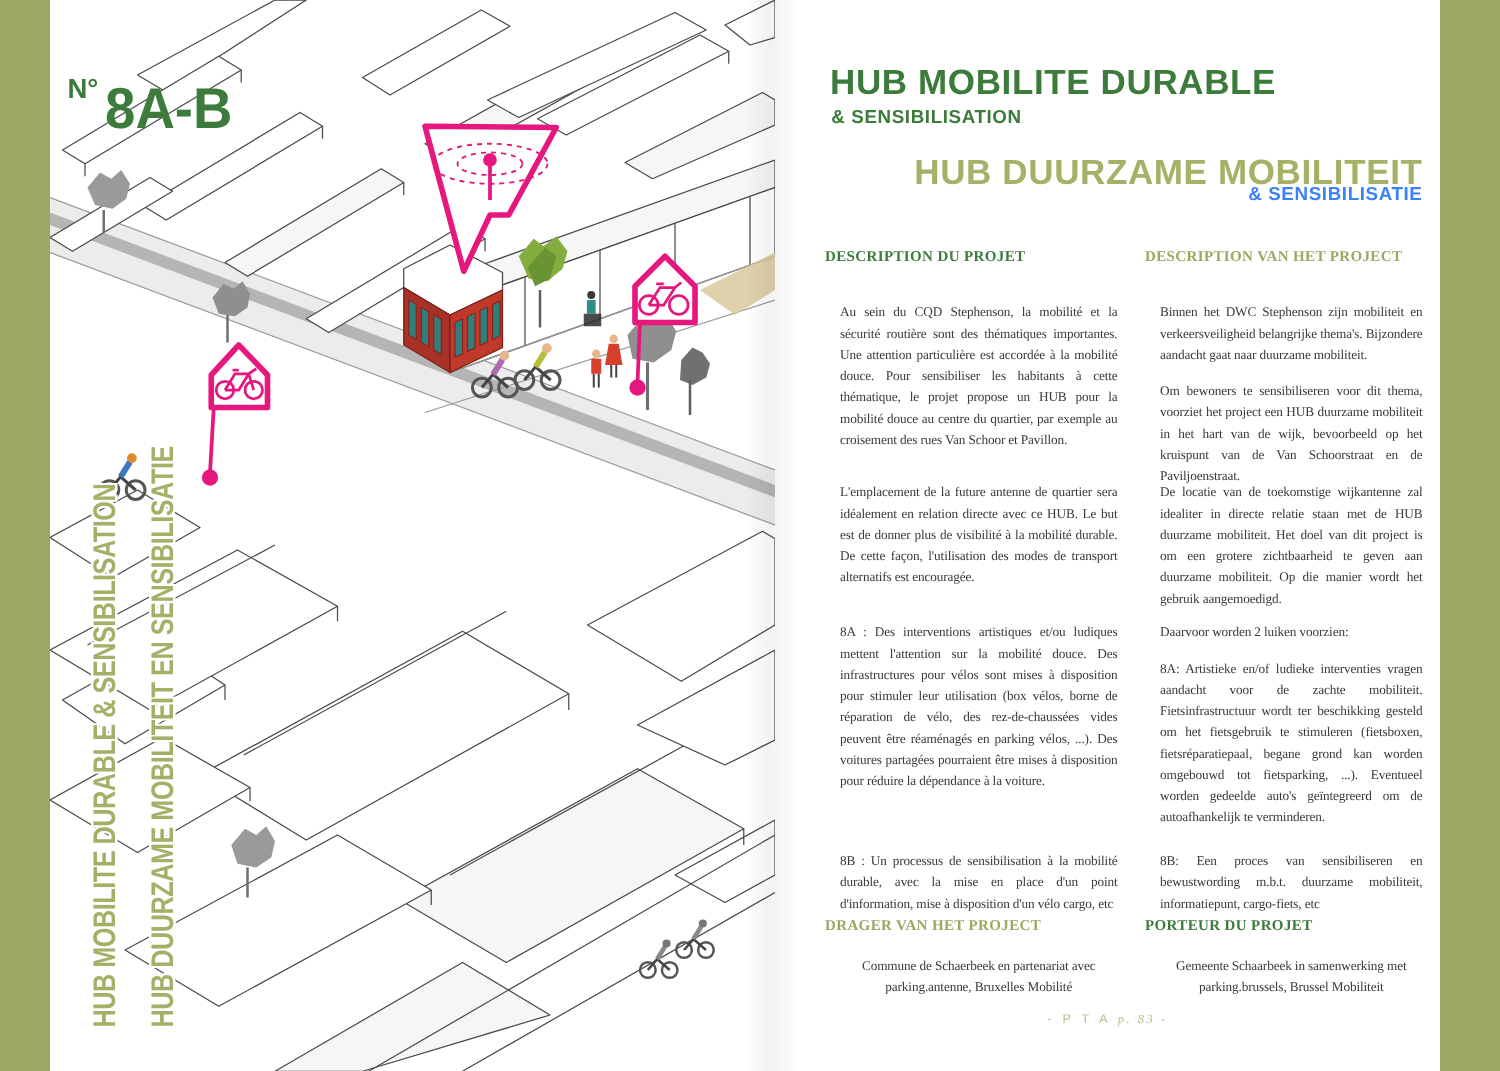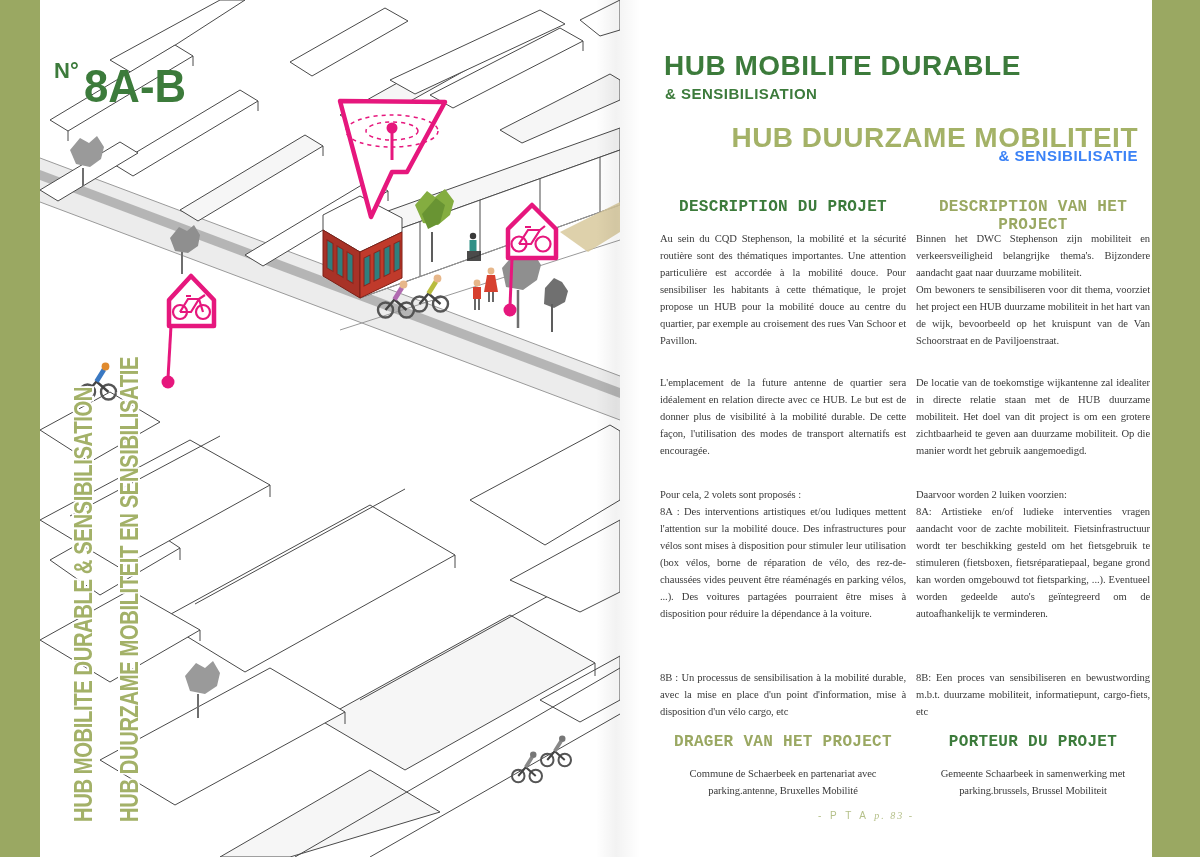--- a/index.html
+++ b/index.html
@@ -14,28 +14,28 @@
   
   .title{position:absolute;font-family:"Liberation Sans",sans-serif;font-weight:bold;white-space:nowrap;text-align:right;}
   .title-fr{left:664px;top:50px;font-size:28px;color:#3c7b3b;letter-spacing:.5px;}
   .subtitle-fr{left:665px;top:85px;font-size:15px;color:#3c7b3b;letter-spacing:.5px;}
   .title-nl{right:62px;top:112px;font-size:28px;color:#a4b267;letter-spacing:.5px;margin-top:10px;}
   .subtitle-nl{right:62px;top:147px;font-size:15px;color:#3b82f6;letter-spacing:.5px;}
   .cols{position:absolute;left:660px;top:196px;display:grid;
         grid-template-columns:246px 234px;column-gap:10px;
         grid-template-rows:34px 144px 112px 183px 62px 30px auto;}
   .cell{overflow:visible;}
-  .sec-head{font-family:Liberation Mono, monospace;font-weight:bold;font-size:16px;
-            text-align:center;letter-spacing:.3px;padding-top:2px;}
+  .sec-head{font-family:Liberation Serif, serif;font-weight:bold;font-size:12px;
+            letter-spacing:.3px;padding-top:2px;}
   .sec-head.fr{color:#3c7b3b;}
   .sec-head.nl{color:#9aa862;}
   .body-txt{font-size:10.6px;line-height:17px;color:#3a3a3a;text-align:justify;letter-spacing:-.1px;}
-  .body-txt p{margin:0;}
+  .body-txt p{margin:12px;}
   .center-txt{text-align:center;padding:4px 14px 0 14px;}
-  .footer{position:absolute;left:600px;top:810px;width:532px;text-align:center;
+  .footer{position:absolute;left:620px;top:810px;width:532px;text-align:center;
           font-family:"Liberation Sans",sans-serif;font-size:10px;color:#b5c089;letter-spacing:3px;}
   .footer .pg{font-family:"Liberation Serif",serif;font-style:italic;letter-spacing:2px;}
   
   .bl{fill:#ffffff;stroke:#4a4a4a;stroke-width:1;stroke-linejoin:round;}
   .bl2{fill:#f6f6f6;stroke:#4a4a4a;stroke-width:1;stroke-linejoin:round;}
   .ln{stroke:#4a4a4a;stroke-width:1;fill:none;}
   .lnl{stroke:#9a9a9a;stroke-width:1;fill:none;}
   .pink{stroke:#e6177d;fill:#ffffff;stroke-width:4.5;stroke-linejoin:round;}
   .pinkthin{stroke:#e6177d;fill:none;stroke-width:2.2;}
   .pinkline{stroke:#e6177d;fill:none;stroke-width:3;}
@@ -255,21 +255,20 @@
   </div>
 
   <div class="cell body-txt">
     <p>L'emplacement de la future antenne de quartier sera idéalement en relation directe avec ce HUB. Le but est de donner plus de visibilité à la mobilité durable. De cette façon, l'utilisation des modes de transport alternatifs est encouragée.</p>
   </div>
   <div class="cell body-txt">
     <p>De locatie van de toekomstige wijkantenne zal idealiter in directe relatie staan met de HUB duurzame mobiliteit. Het doel van dit project is om een grotere zichtbaarheid te geven aan duurzame mobiliteit. Op die manier wordt het gebruik aangemoedigd.</p>
   </div>
 
   <div class="cell body-txt">
-    <p>Pour cela, 2 volets sont proposés :</p>
     <p>8A : Des interventions artistiques et/ou ludiques mettent l'attention sur la mobilité douce. Des infrastructures pour vélos sont mises à disposition pour stimuler leur utilisation (box vélos, borne de réparation de vélo, des rez-de-chaussées vides peuvent être réaménagés en parking vélos, ...). Des voitures partagées pourraient être mises à disposition pour réduire la dépendance à la voiture.</p>
   </div>
   <div class="cell body-txt">
     <p>Daarvoor worden 2 luiken voorzien:</p>
     <p>8A: Artistieke en/of ludieke interventies vragen aandacht voor de zachte mobiliteit. Fietsinfrastructuur wordt ter beschikking gesteld om het fietsgebruik te stimuleren (fietsboxen, fietsréparatiepaal, begane grond kan worden omgebouwd tot fietsparking, ...). Eventueel worden gedeelde auto's geïntegreerd om de autoafhankelijk te verminderen.</p>
   </div>
 
   <div class="cell body-txt">
     <p>8B : Un processus de sensibilisation à la mobilité durable, avec la mise en place d'un point d'information, mise à disposition d'un vélo cargo, etc</p>
   </div>

